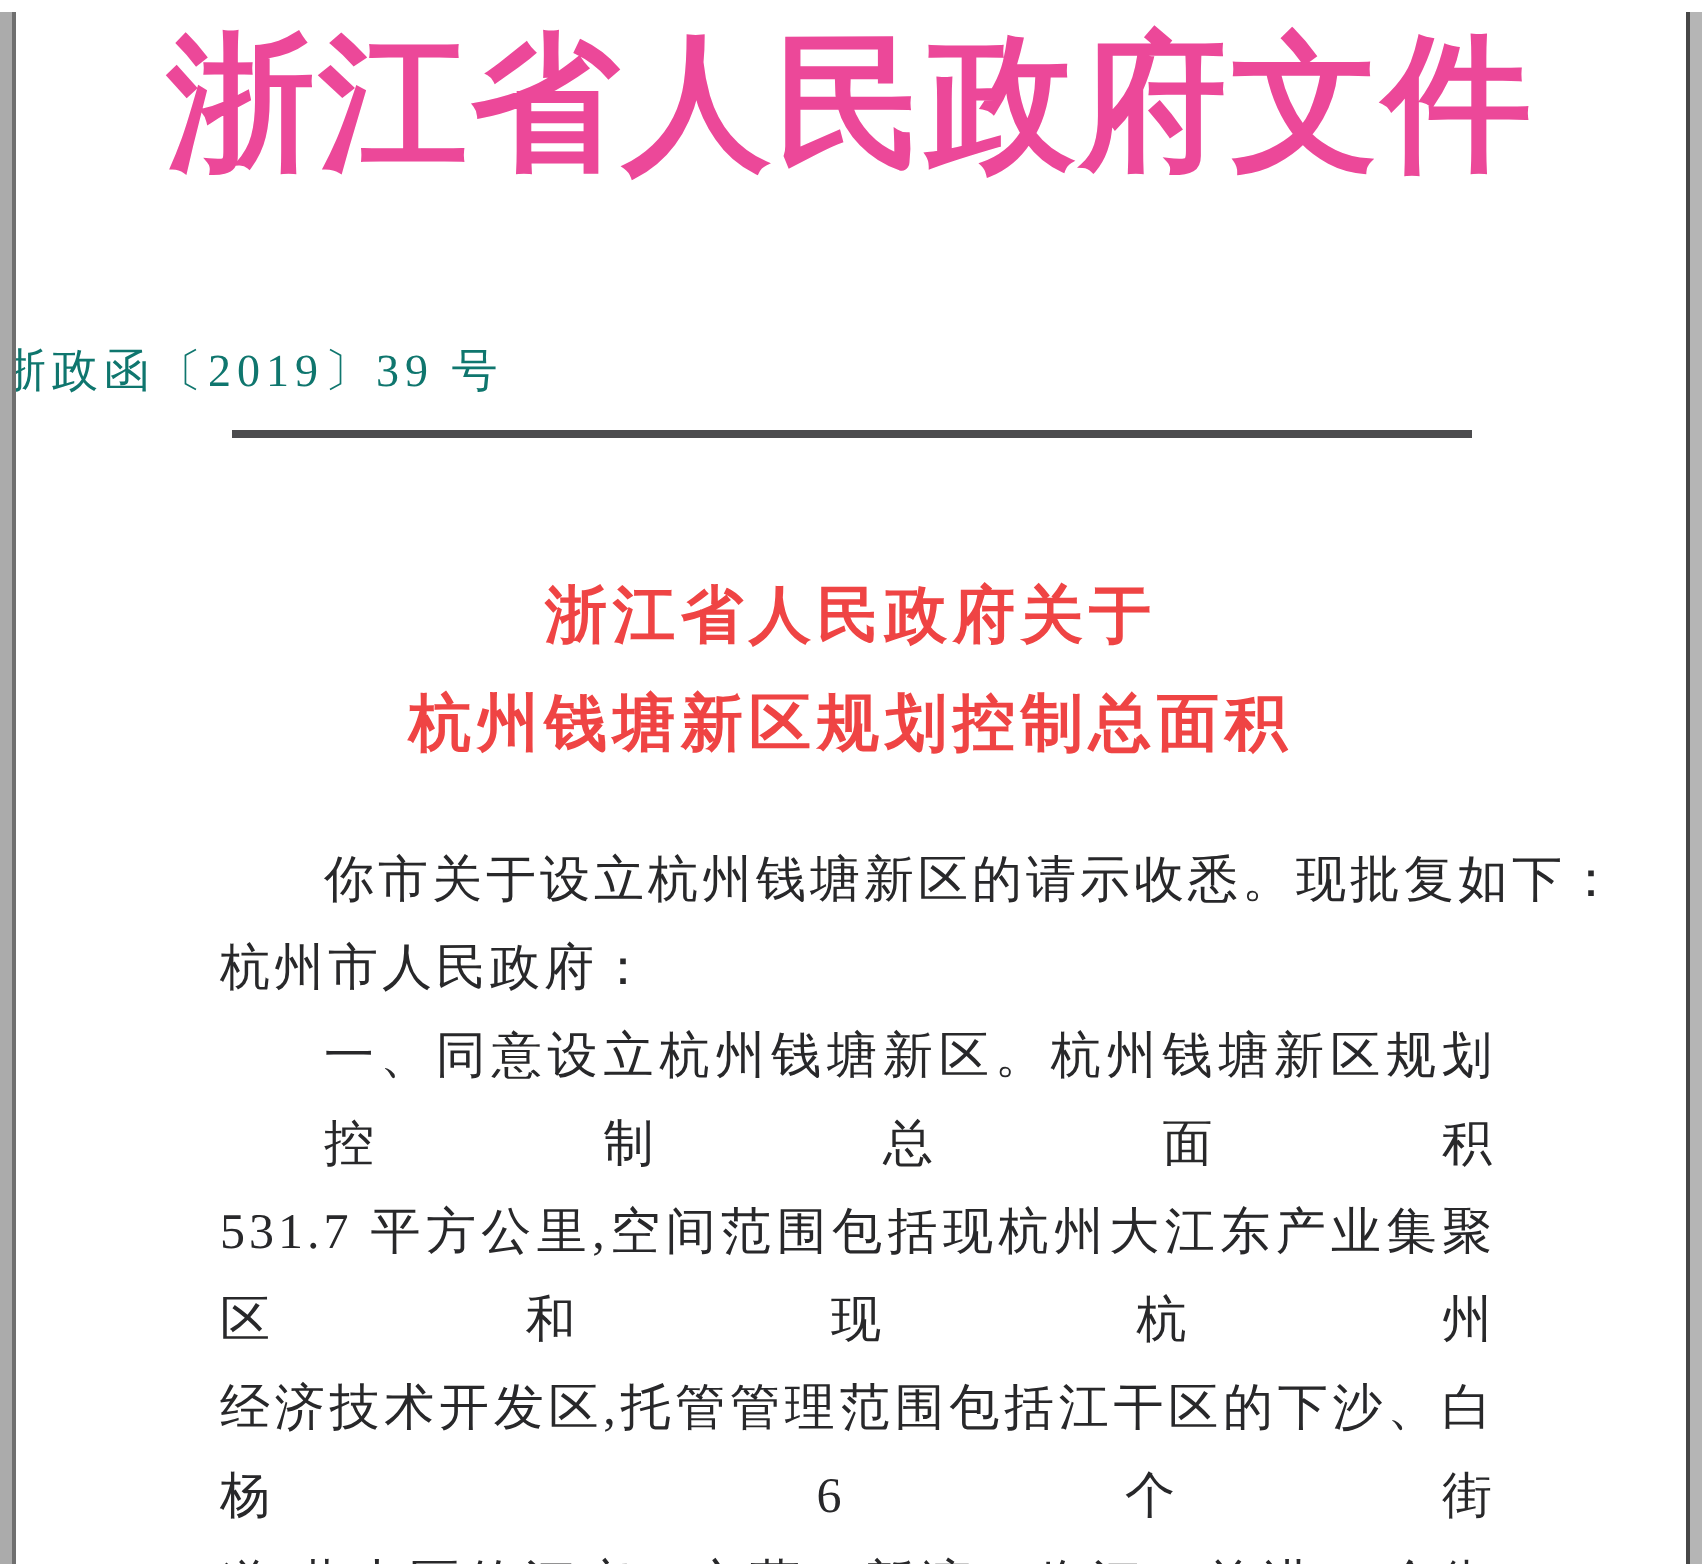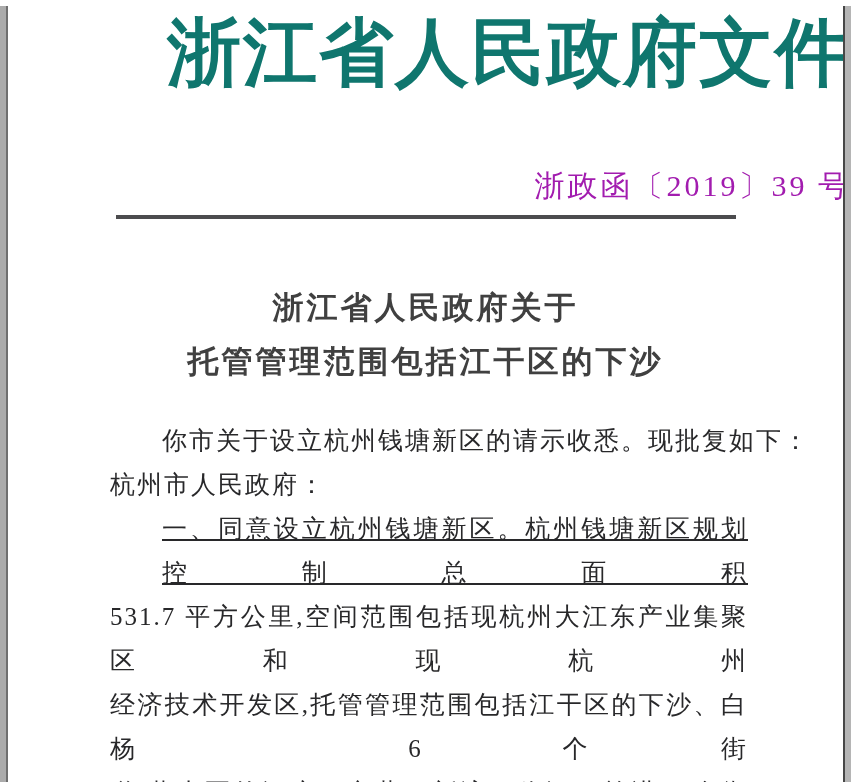--- a/index.html
+++ b/index.html
@@ -20,85 +20,85 @@
     width: 6px; background: #ababab;
     border-right: 2px solid #6f6f6f;
   }
   .edge-right {
     position: absolute; right: 0; top: 0; bottom: 0;
     width: 6px; background: #b5b5b5;
     border-left: 2px solid #474747;
   }
   .masthead {
     margin-top: 6px;
-    text-align: right;
+    text-align: center;
     font-size: 74px;
     font-weight: bold;
     letter-spacing: 2px;
-    color: #0f766e;
+    color: #ec4899;
     line-height: 94px;
   }
   .doc-number {
     margin-top: 72px;
-    text-align: right;
-    font-size: 30px;
+    text-align: left;
+    font-size: 23px;
     letter-spacing: 3px;
-    color: #a21caf;
+    color: #0f766e;
     line-height: 28px;
   }
   .divider {
     width: 620px;
     height: 4px;
     background: #4c4c4e;
     margin: 15px auto 0 auto;
   }
   .doc-title {
     margin-top: 62px;
     text-align: center;
     font-size: 31px;
     font-weight: bold;
     letter-spacing: 3px;
-    color: #404040;
+    color: #ef4444;
     line-height: 54px;
   }
   .body-text {
     margin-top: 30px;
     margin-left: 110px;
     width: 638px;
     font-size: 25px;
     letter-spacing: 2px;
     color: #28282a;
     line-height: 44px;
   }
   .line { white-space: nowrap; }
   .line.indent { padding-left: 52px; }
   .line.fill {
     white-space: normal;
     text-align: justify;
     text-align-last: justify;
   }
-  .line.fill.indent { padding-left: 52px; text-decoration: underline; }
+  .line.fill.indent { padding-left: 52px; }
 </style>
 </head>
 <body>
 
 <div class="page">
 
   <div class="edge-left"></div>
   <div class="edge-right"></div>
 
   <div class="masthead">浙江省人民政府文件</div>
 
   <div class="doc-number">浙政函〔2019〕39 号</div>
 
   <div class="divider"></div>
 
   <div class="doc-title">
     <div>浙江省人民政府关于</div>
-    <div>托管管理范围包括江干区的下沙</div>
+    <div>杭州钱塘新区规划控制总面积</div>
   </div>
 
   <div class="body-text">
     <div class="line indent">你市关于设立杭州钱塘新区的请示收悉。现批复如下：</div>
     <div class="line">杭州市人民政府：</div>
     <div class="line fill indent">一、同意设立杭州钱塘新区。杭州钱塘新区规划控制总面积</div>
     <div class="line fill">531.7 平方公里,空间范围包括现杭州大江东产业集聚区和现杭州</div>
     <div class="line fill">经济技术开发区,托管管理范围包括江干区的下沙、白杨 6 个街</div>
     <div class="line fill">道,萧山区的河庄、义蓬、新湾、临江、前进 5 个街道,以及杭州大江</div>
 

